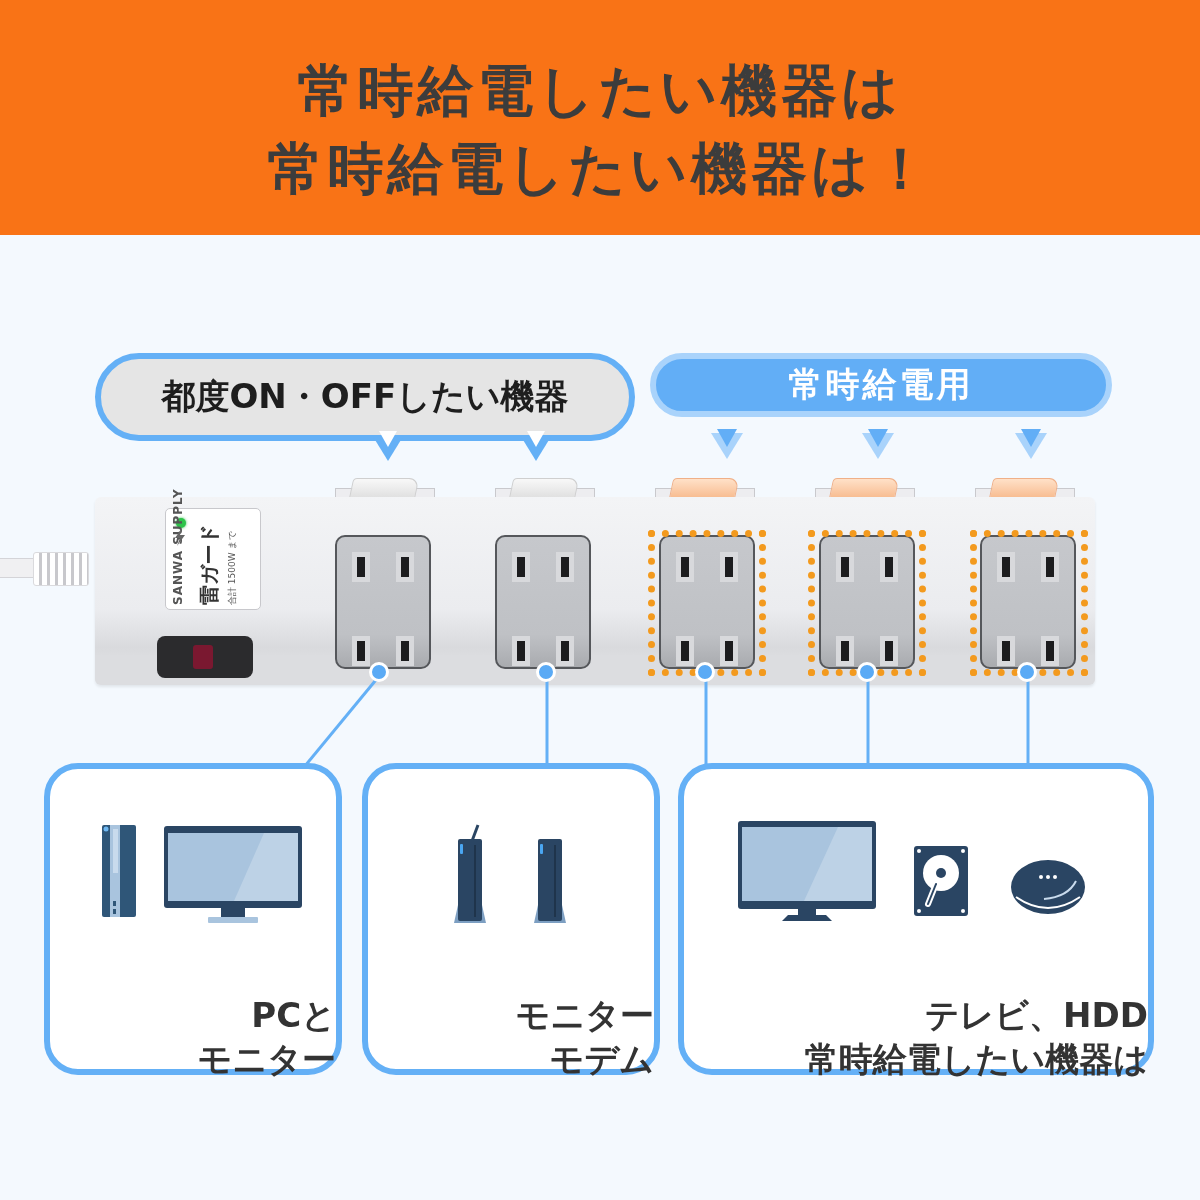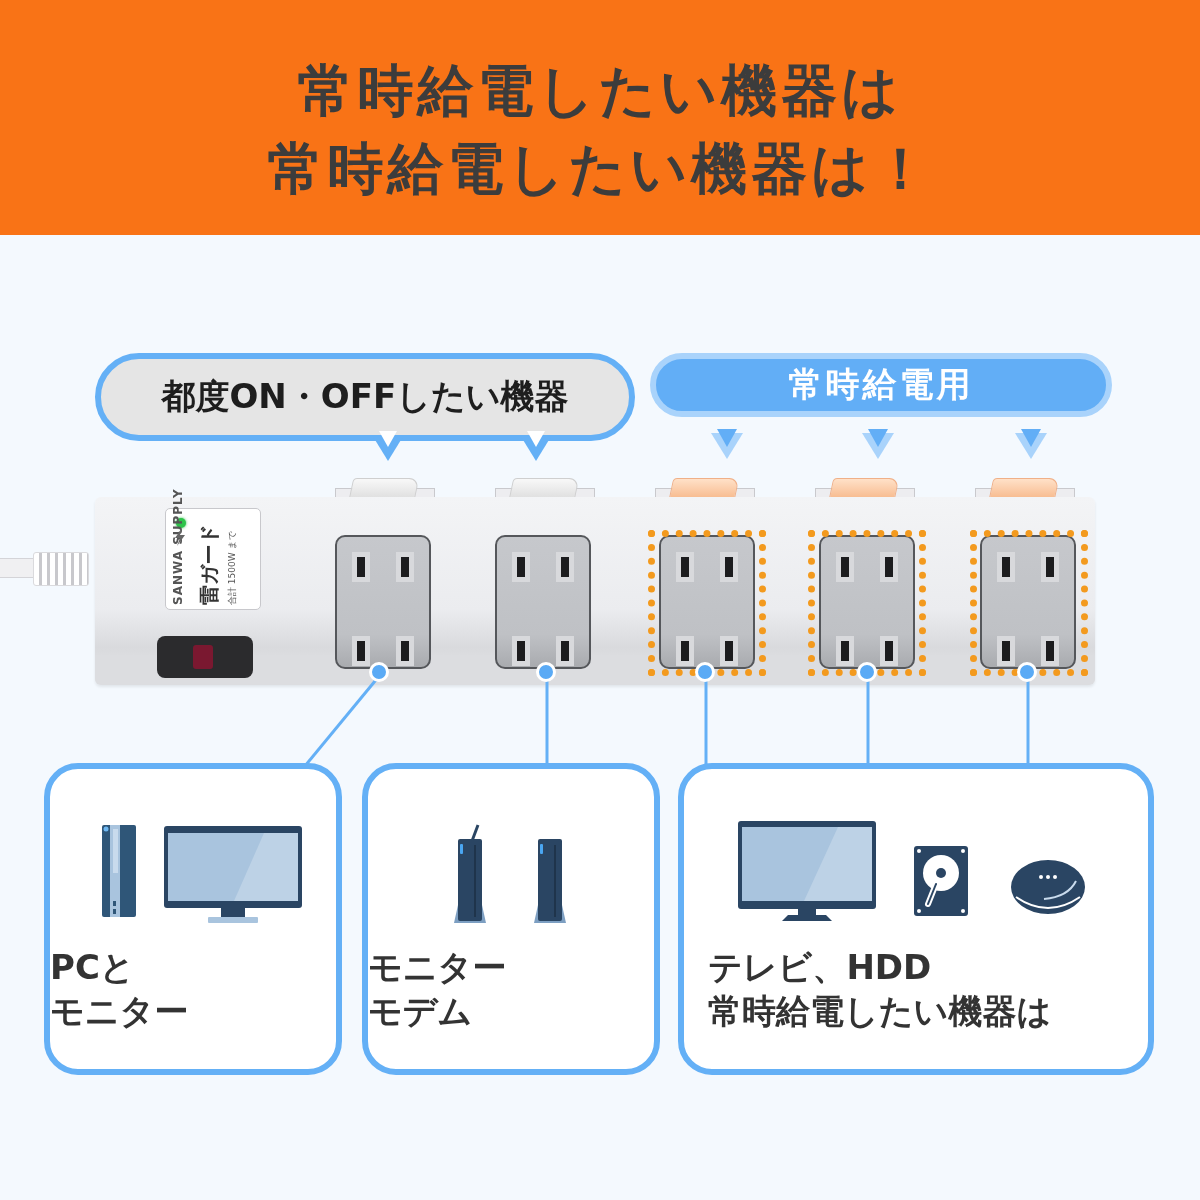--- a/index.html
+++ b/index.html
@@ -47,21 +47,21 @@
   .rocker-orange .key { background: linear-gradient(#ffe1c8, #f7b98c); border: 1px solid #f0b088; }
 
   .outlet { position: absolute; top: 535px; width: 96px; height: 134px; background: linear-gradient(#c6c8cc 0%, #bfc1c5 75%, #a9abaf 100%); border: 2px solid #55575b; border-radius: 10px; }
   .slot { position: absolute; width: 8px; height: 20px; background: #1c1c1e; box-shadow: 0 0 0 5px #d8d9dc; }
   .dotted { position: absolute; top: 530px; width: 118px; height: 146px; border: 7px dotted #f39a1e; }
 
   .conn-dot { position: absolute; width: 20px; height: 20px; border-radius: 50%; background: #5aaaf5; border: 3px solid #ffffff; }
 
   
   .box { position: absolute; top: 763px; height: 312px; background: #ffffff; border: 6px solid #64b0f6; border-radius: 34px; }
-  .box-label { position: absolute; left: 0; width: 100%; text-align: left; color: #333; font-size: 34px; line-height: 44px; font-weight: bold; }
+  .box-label { position: absolute; left: 0; width: 100%; text-align: right; color: #333; font-size: 34px; line-height: 44px; font-weight: bold; margin-top: 48px; }
 
   .icon { position: absolute; }
 </style>
 </head>
 <body>
 
 <div class="top-area">
   <div class="headline">
     <div>常時給電したい機器は</div>
     <div>常時給電したい機器は！</div>

